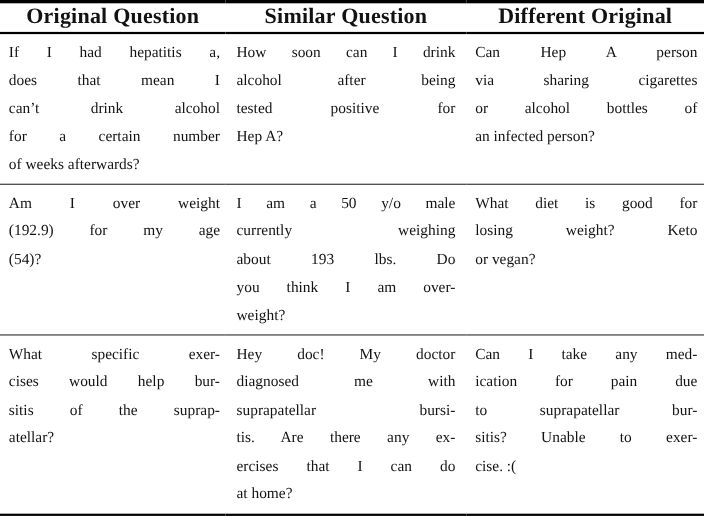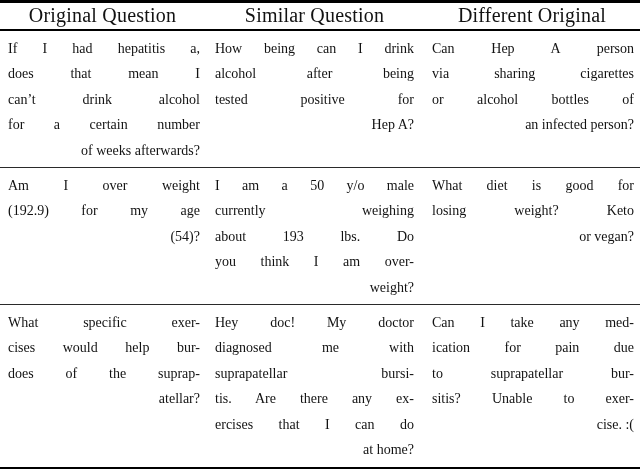--- a/index.html
+++ b/index.html
@@ -12,21 +12,21 @@
     color: #121212;
   }
   table.qtable {
     width: 640px;
     border-collapse: collapse;
     table-layout: fixed;
     border-top: 3px solid #000;
     border-bottom: 2.5px solid #000;
   }
   table.qtable thead th {
-    font-weight: normal;
+    font-weight: bold;
     font-size: 20px;
     line-height: 21px;
     text-align: center;
     padding: 2px 0 3px 0;
     border-bottom: 2.5px solid #000;
     letter-spacing: 0.2px;
   }
   table.qtable tbody td {
     vertical-align: top;
     font-size: 14px;
@@ -34,21 +34,21 @@
     padding-top: 5px;
     padding-bottom: 4px;
   }
   table.qtable tbody tr + tr td {
     border-top: 1.4px solid #2a2a2a;
     margin-left: 40px;
   }
   td.c1 { padding-left: 8px;  padding-right: 5px;  }
   td.c2 { padding-left: 10px; padding-right: 10px; }
   td.c3 { padding-left: 8px;  padding-right: 6px;  }
-  .ln { text-align: right; }
+  .ln { text-align: left; }
   .ln.just { text-align: justify; text-align-last: justify; }
 </style>
 </head>
 <body>
 
 <table class="qtable">
   <colgroup>
     <col style="width:205px">
     <col style="width:219px">
     <col style="width:216px">
@@ -63,21 +63,21 @@
   <tbody>
     <tr>
       <td class="c1">
           <div class="ln just">If I had hepatitis a,</div>
           <div class="ln just">does that mean I</div>
           <div class="ln just">can’t drink alcohol</div>
           <div class="ln just">for a certain number</div>
           <div class="ln">of weeks afterwards?</div>
         </td>
       <td class="c2">
-          <div class="ln just">How being can I drink</div>
+          <div class="ln just">How soon can I drink</div>
           <div class="ln just">alcohol after being</div>
           <div class="ln just">tested positive for</div>
           <div class="ln">Hep A?</div>
         </td>
       <td class="c3">
           <div class="ln just">Can Hep A person</div>
           <div class="ln just">via sharing cigarettes</div>
           <div class="ln just">or alcohol bottles of</div>
           <div class="ln">an infected person?</div>
         </td>
@@ -98,21 +98,21 @@
       <td class="c3">
           <div class="ln just">What diet is good for</div>
           <div class="ln just">losing weight? Keto</div>
           <div class="ln">or vegan?</div>
         </td>
     </tr>
     <tr>
       <td class="c1">
           <div class="ln just">What specific exer-</div>
           <div class="ln just">cises would help bur-</div>
-          <div class="ln just">does of the suprap-</div>
+          <div class="ln just">sitis of the suprap-</div>
           <div class="ln">atellar?</div>
         </td>
       <td class="c2">
           <div class="ln just">Hey doc! My doctor</div>
           <div class="ln just">diagnosed me with</div>
           <div class="ln just">suprapatellar bursi-</div>
           <div class="ln just">tis. Are there any ex-</div>
           <div class="ln just">ercises that I can do</div>
           <div class="ln">at home?</div>
         </td>

